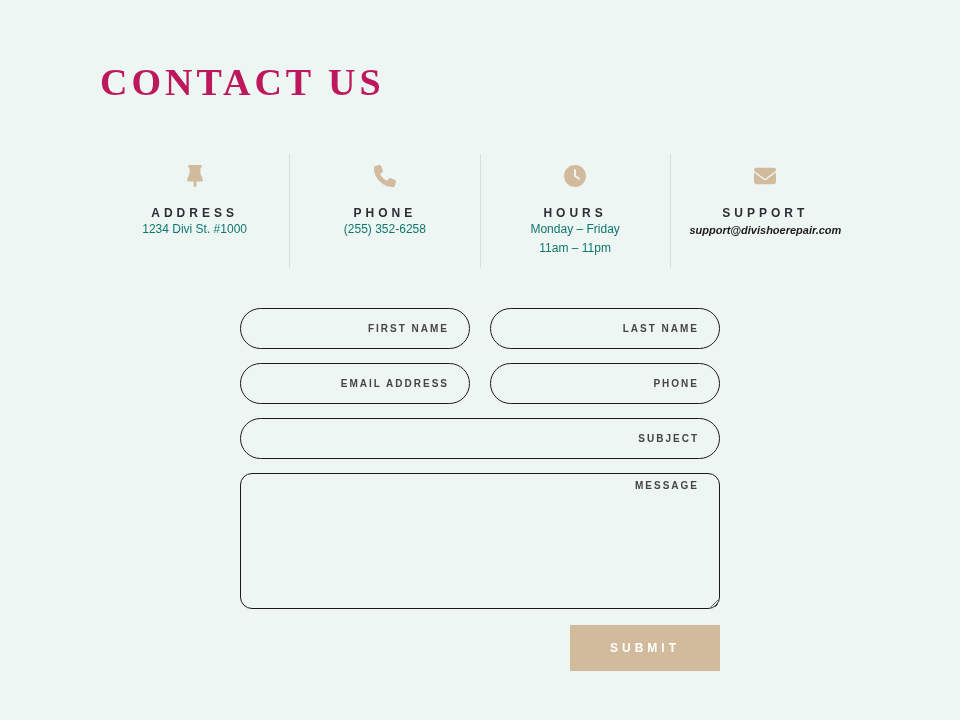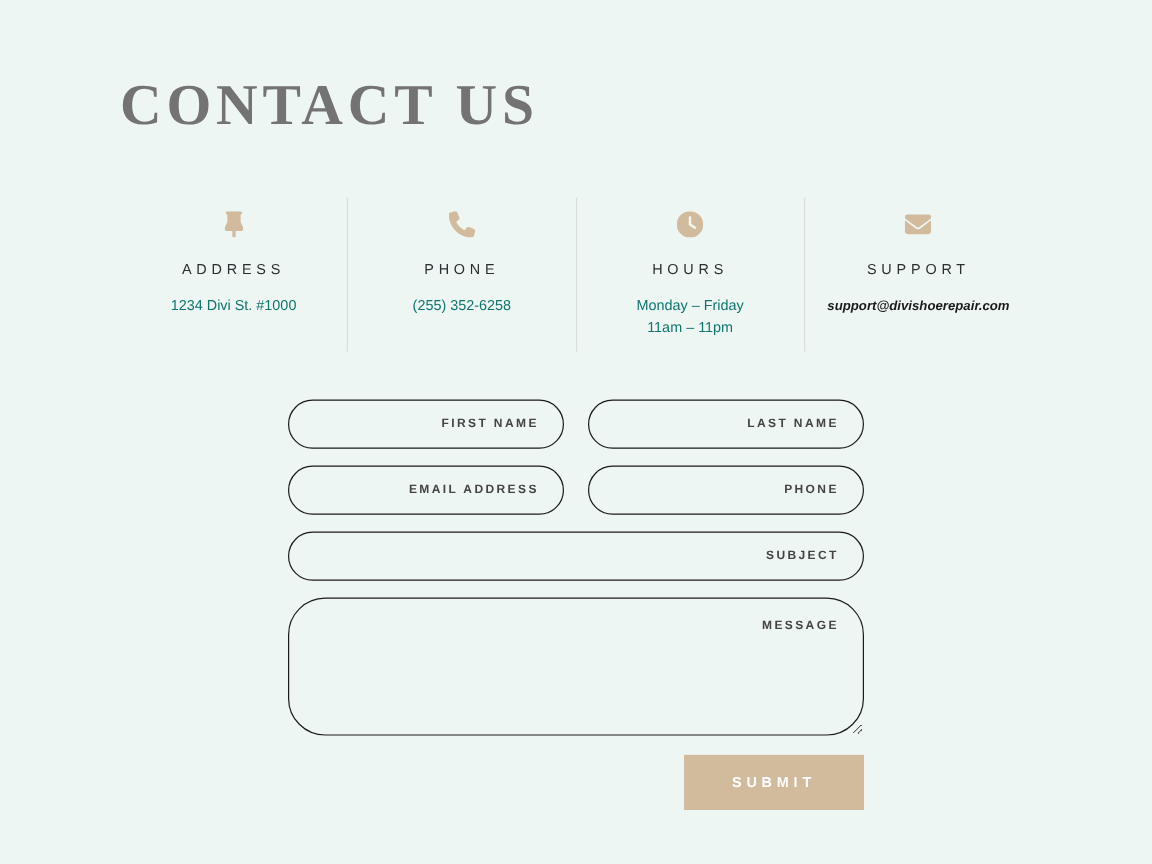--- a/index.html
+++ b/index.html
@@ -4,51 +4,51 @@
   <style>
     * { margin:0; padding:0; box-sizing:border-box; }
     body {
       background:#eef6f4;
       font-family: Georgia, 'Times New Roman', serif;
       width:960px; height:720px;
     }
     .page { padding:60px 100px 40px; }
     h1 {
       font-family: Georgia, 'Times New Roman', serif;
-      font-size:48px; font-weight:900; letter-spacing:4px;
-      color:#737373; margin-bottom:50px;
+      font-size:38px; font-weight:900; letter-spacing:4px;
+      color:#be185d; margin-bottom:50px;
     }
     .info-row {
       display:flex; justify-content:center; margin-bottom:40px;
     }
     .info-col {
       flex:1; text-align:center; padding:10px 15px;
       border-right:1px solid #d8dedd;
       font-family: Arial, Helvetica, sans-serif;
     }
     .info-col:last-child { border-right:none; }
     .icon { color:#d2bb9d; margin-bottom:18px; height:24px; display:flex; align-items:center; justify-content:center; }
     .icon svg { width:22px; height:22px; fill:#d2bb9d; }
     .info-title {
-      font-size:12px; letter-spacing:4px; font-weight:400; color:#2b2e30;
-      margin-bottom:14px;
+      font-size:12px; letter-spacing:4px; font-weight:700; color:#2b2e30;
+      margin-bottom:0;
     }
     .info-text { font-size:12px; color:#0f766e; line-height:1.6; }
     .info-link { font-size:11px; color:#1a1a1a; font-weight:700; text-decoration:none;font-style:italic; }
     .form-wrap { width:480px; margin:0 auto; }
     .form-row { display:flex; gap:20px; margin-bottom:14px; }
     .field {
       flex:1; border:1px solid #1a1a1a; border-radius:22px;
       padding:14px 20px; font-size:10px; letter-spacing:2px;
       font-family: Arial, Helvetica, sans-serif; font-weight:700;
       color:#444; background:transparent; outline:none;text-align:right;
     }
     .field::placeholder { color:#444; letter-spacing:2px; }
     .full { width:100%; }
-    textarea.field { height:115px; resize:both; border-radius:31px; padding:17px 20px; }
+    textarea.field { height:136px; resize:both; border-radius:12px; padding:6px 20px; }
     .submit-row { display:flex; justify-content:flex-end; margin-top:16px; }
     .submit-btn {
       background:#d2bb9d; border:none; color:#fff;
       font-family: Arial, Helvetica, sans-serif; font-size:12px;
       letter-spacing:4px; font-weight:700; padding:16px 40px;
       cursor:pointer;
     }
   </style>
 </head>
 <body>

